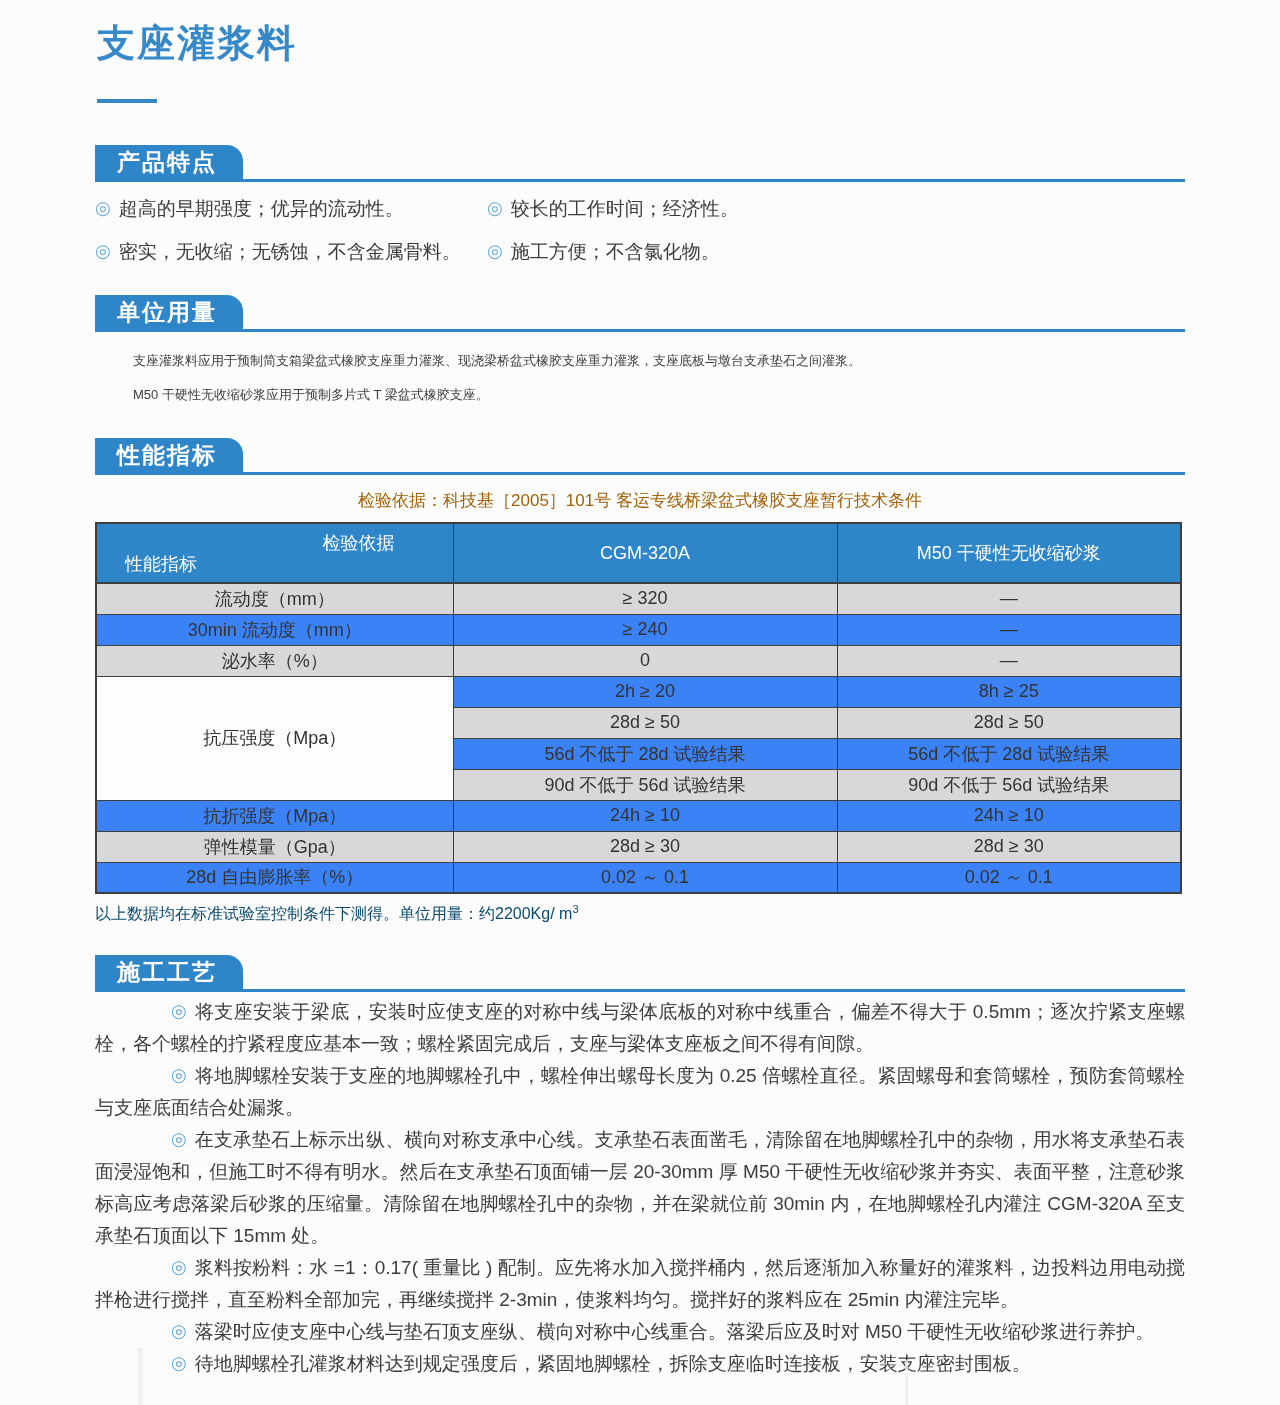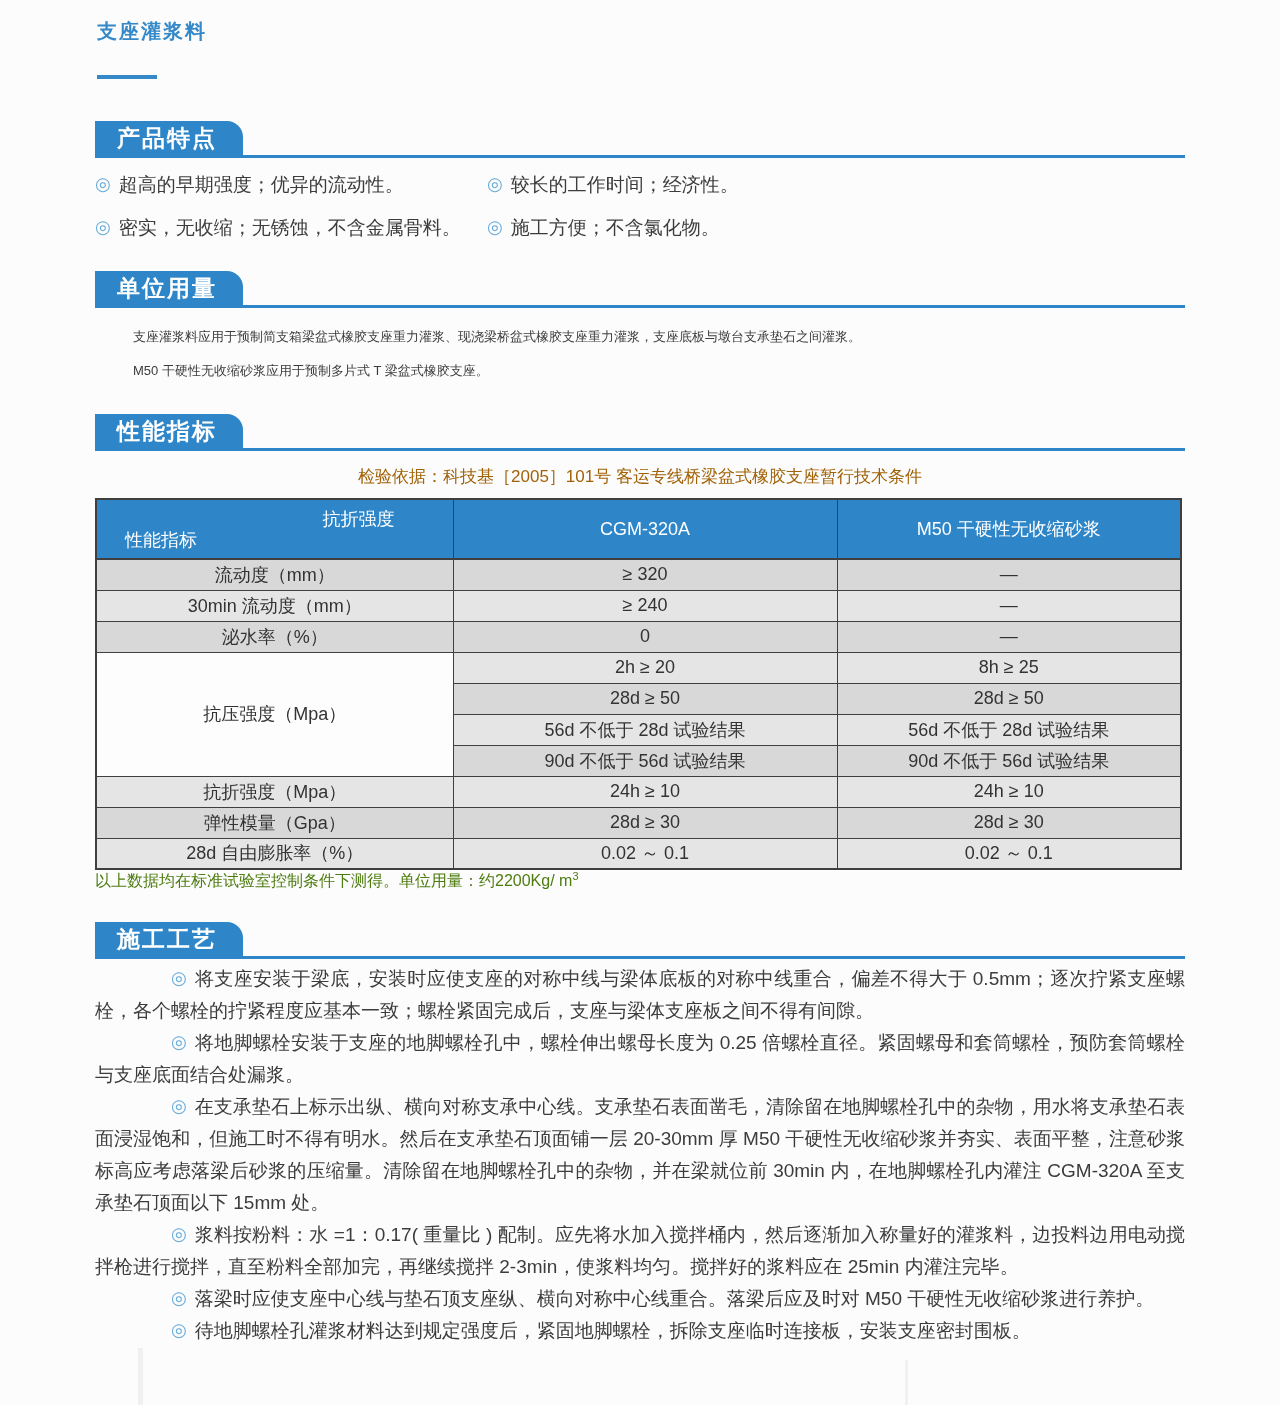--- a/index.html
+++ b/index.html
@@ -7,21 +7,21 @@
     width: 1280px; height: 1405px;
     background: #fcfcfc;
     font-family: "Liberation Sans", "DejaVu Sans", sans-serif;
     color: #3c3c3c;
     overflow: hidden;
   }
   .page { position: relative; width: 1280px; height: 1405px; padding: 18px 95px 0 95px; }
 
   
   .doc-title {
-    font-size: 20px; font-weight: bold; color: #3589c9;
+    font-size: 38px; font-weight: bold; color: #3589c9;
     letter-spacing: 2px; margin-left: 2px;
   }
   .title-rule {
     width: 60px; height: 4px; background: #3589c9;
     margin: 30px 0 0 2px;
   }
 
   
   .section-header { border-bottom: 3px solid #2e86c8; line-height: 0; }
   .section-badge {
@@ -62,32 +62,32 @@
   }
   .perf-table th, .perf-table td {
     border: 1px solid #3f3f3f; text-align: center; vertical-align: middle;
     padding: 0 4px;
   }
   .perf-table { border: 2px solid #3f3f3f; }
   .perf-table thead th {
     background: #2e86c8; color: #ffffff; font-weight: normal;
     height: 60px; border-bottom: 2px solid #3f3f3f;
   }
-  .perf-table tbody td { height: 31px; background: #e5e5e5; }
+  .perf-table tbody td { height: 31px; background: #3b82f6; }
   .perf-table tbody tr.alt td { background: #d8d8d8; }
   .perf-table tbody td.merged { background: #fdfdfd; margin-top: 6px; }
   th.corner {
     position: relative; padding: 0;
     background-image: linear-gradient(to bottom right,
       transparent 49.4%, rgba(25,45,70,0.85) 49.4%,
       rgba(25,45,70,0.85) 50.6%, transparent 50.6%);
   }
   .corner-top { position: absolute; top: 7px; right: 58px; }
   .corner-bottom { position: absolute; bottom: 6px; left: 28px; }
-  .perf-footnote { font-size: 16px; color: #4d7c0f; }
+  .perf-footnote { margin-top: 9px; font-size: 16px; color: #0c4a6e; }
   .perf-footnote sup { font-size: 11px; }
 
   
   .process { margin-top: 30px; }
   .process-list { margin-top: 4px; }
   .process-list p {
     font-size: 19px; line-height: 32px; text-align: justify;
     text-indent: 38px; color: #3c3c3c;
   }
 
@@ -134,21 +134,21 @@
 
     <table class="perf-table">
       <colgroup>
           <col style="width:357px">
           <col style="width:384px">
           <col style="width:344px">
         </colgroup>
       <thead>
         <tr>
           <th class="corner">
-            <span class="corner-top">抗折强度</span>
+            <span class="corner-top">检验依据</span>
             <span class="corner-bottom">性能指标</span>
           </th>
           <th>CGM-320A</th>
           <th>M50 干硬性无收缩砂浆</th>
         </tr>
       </thead>
       <tbody>
         <tr class="alt">
           <td>流动度（mm）</td>
           <td>≥ 320</td>

